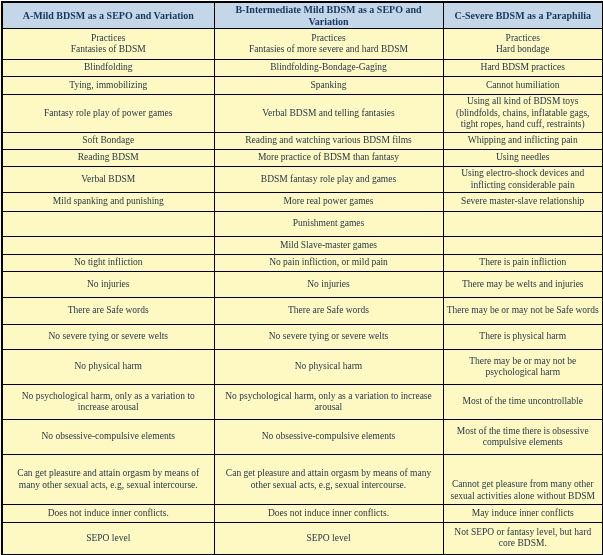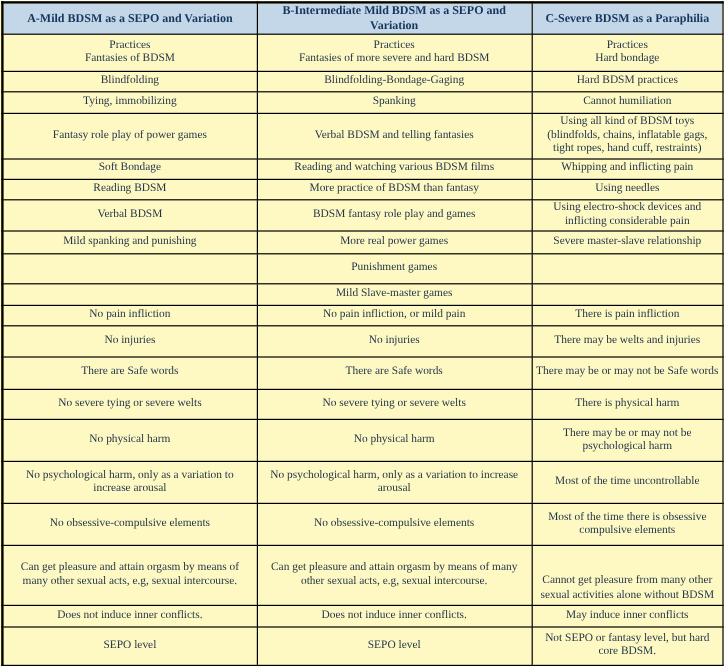--- a/index.html
+++ b/index.html
@@ -102,21 +102,21 @@
           <td></td>
           <td>Punishment games</td>
           <td></td>
         </tr>
         <tr style="height: 18px;">
           <td></td>
           <td>Mild Slave-master games</td>
           <td></td>
         </tr>
         <tr style="height: 17px;">
-          <td>No pain infliction</td>
+          <td>No tight infliction</td>
           <td>No pain infliction, or mild pain</td>
           <td>There is pain infliction</td>
         </tr>
         <tr style="height: 26px; margin-top: 12px;">
           <td>No injuries</td>
           <td>No injuries</td>
           <td>There may be welts and injuries</td>
         </tr>
         <tr style="height: 27px; margin-top: 27px;">
           <td>There are Safe words</td>

